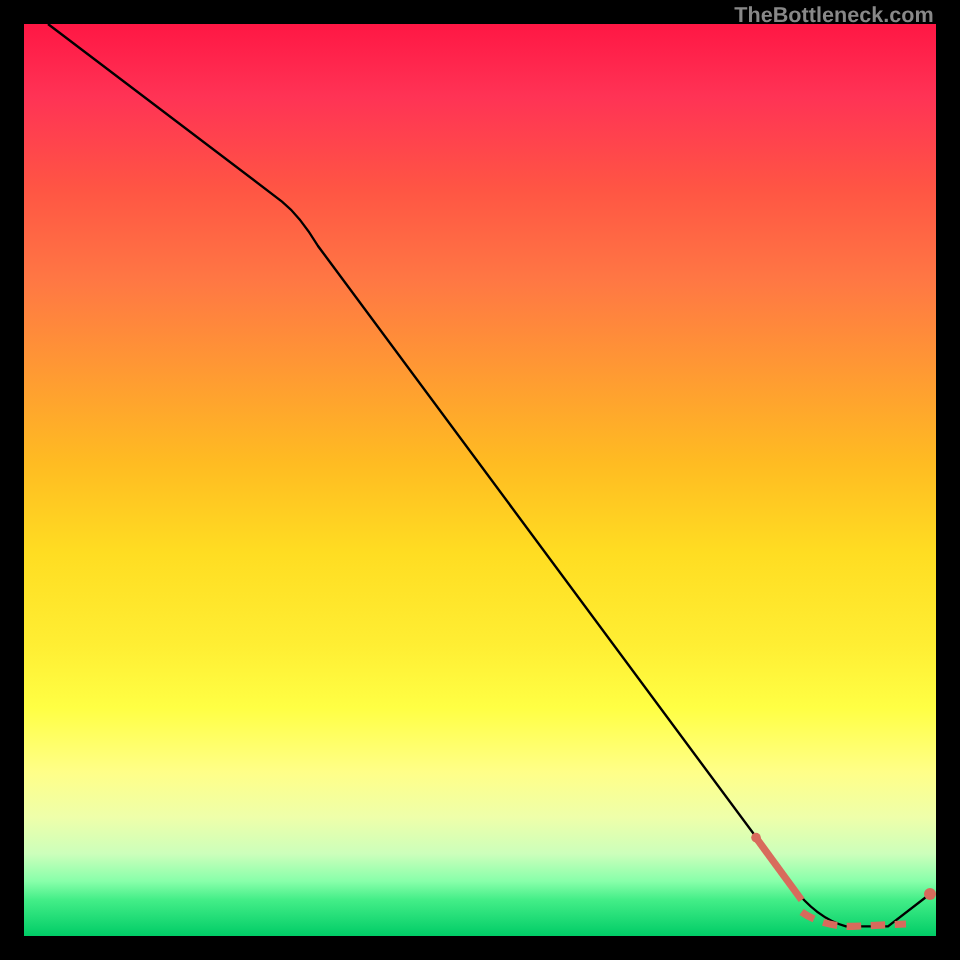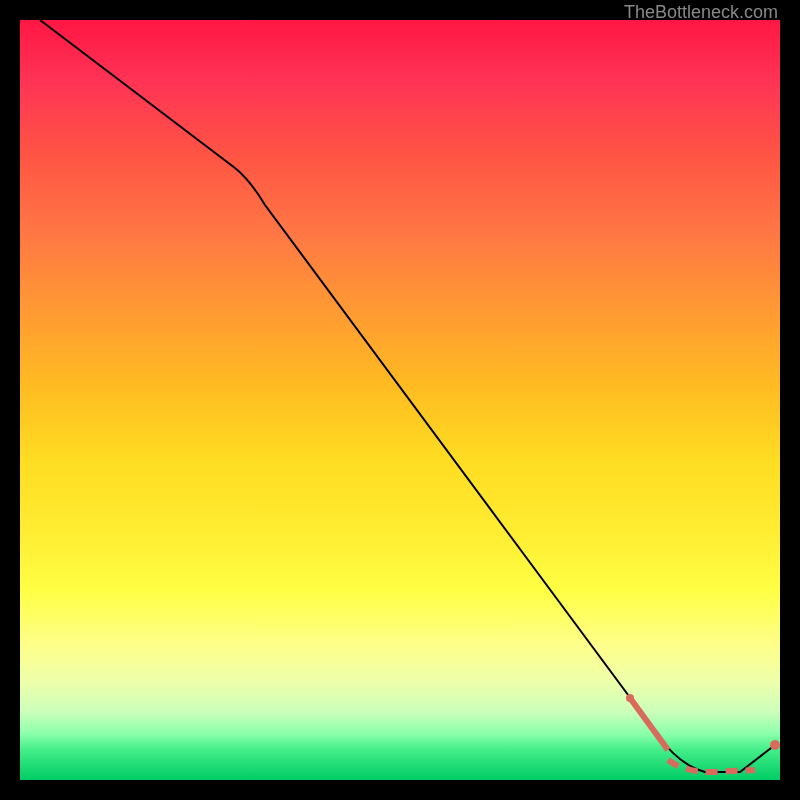--- a/index.html
+++ b/index.html
@@ -41,21 +41,21 @@
       #22dd77 98%,
       #00cc66 100%
     );
   }
   .watermark {
     position: absolute;
     top: 2px;
     right: 22px;
     color: #888888;
     font-size: 18px;
-    font-weight: normal;
+    font-weight: bold;
     z-index: 10;
   }
   .line-svg {
     position: absolute;
     top: 0;
     left: 0;
     width: 760px;
     height: 760px;
     z-index: 5;
   }

